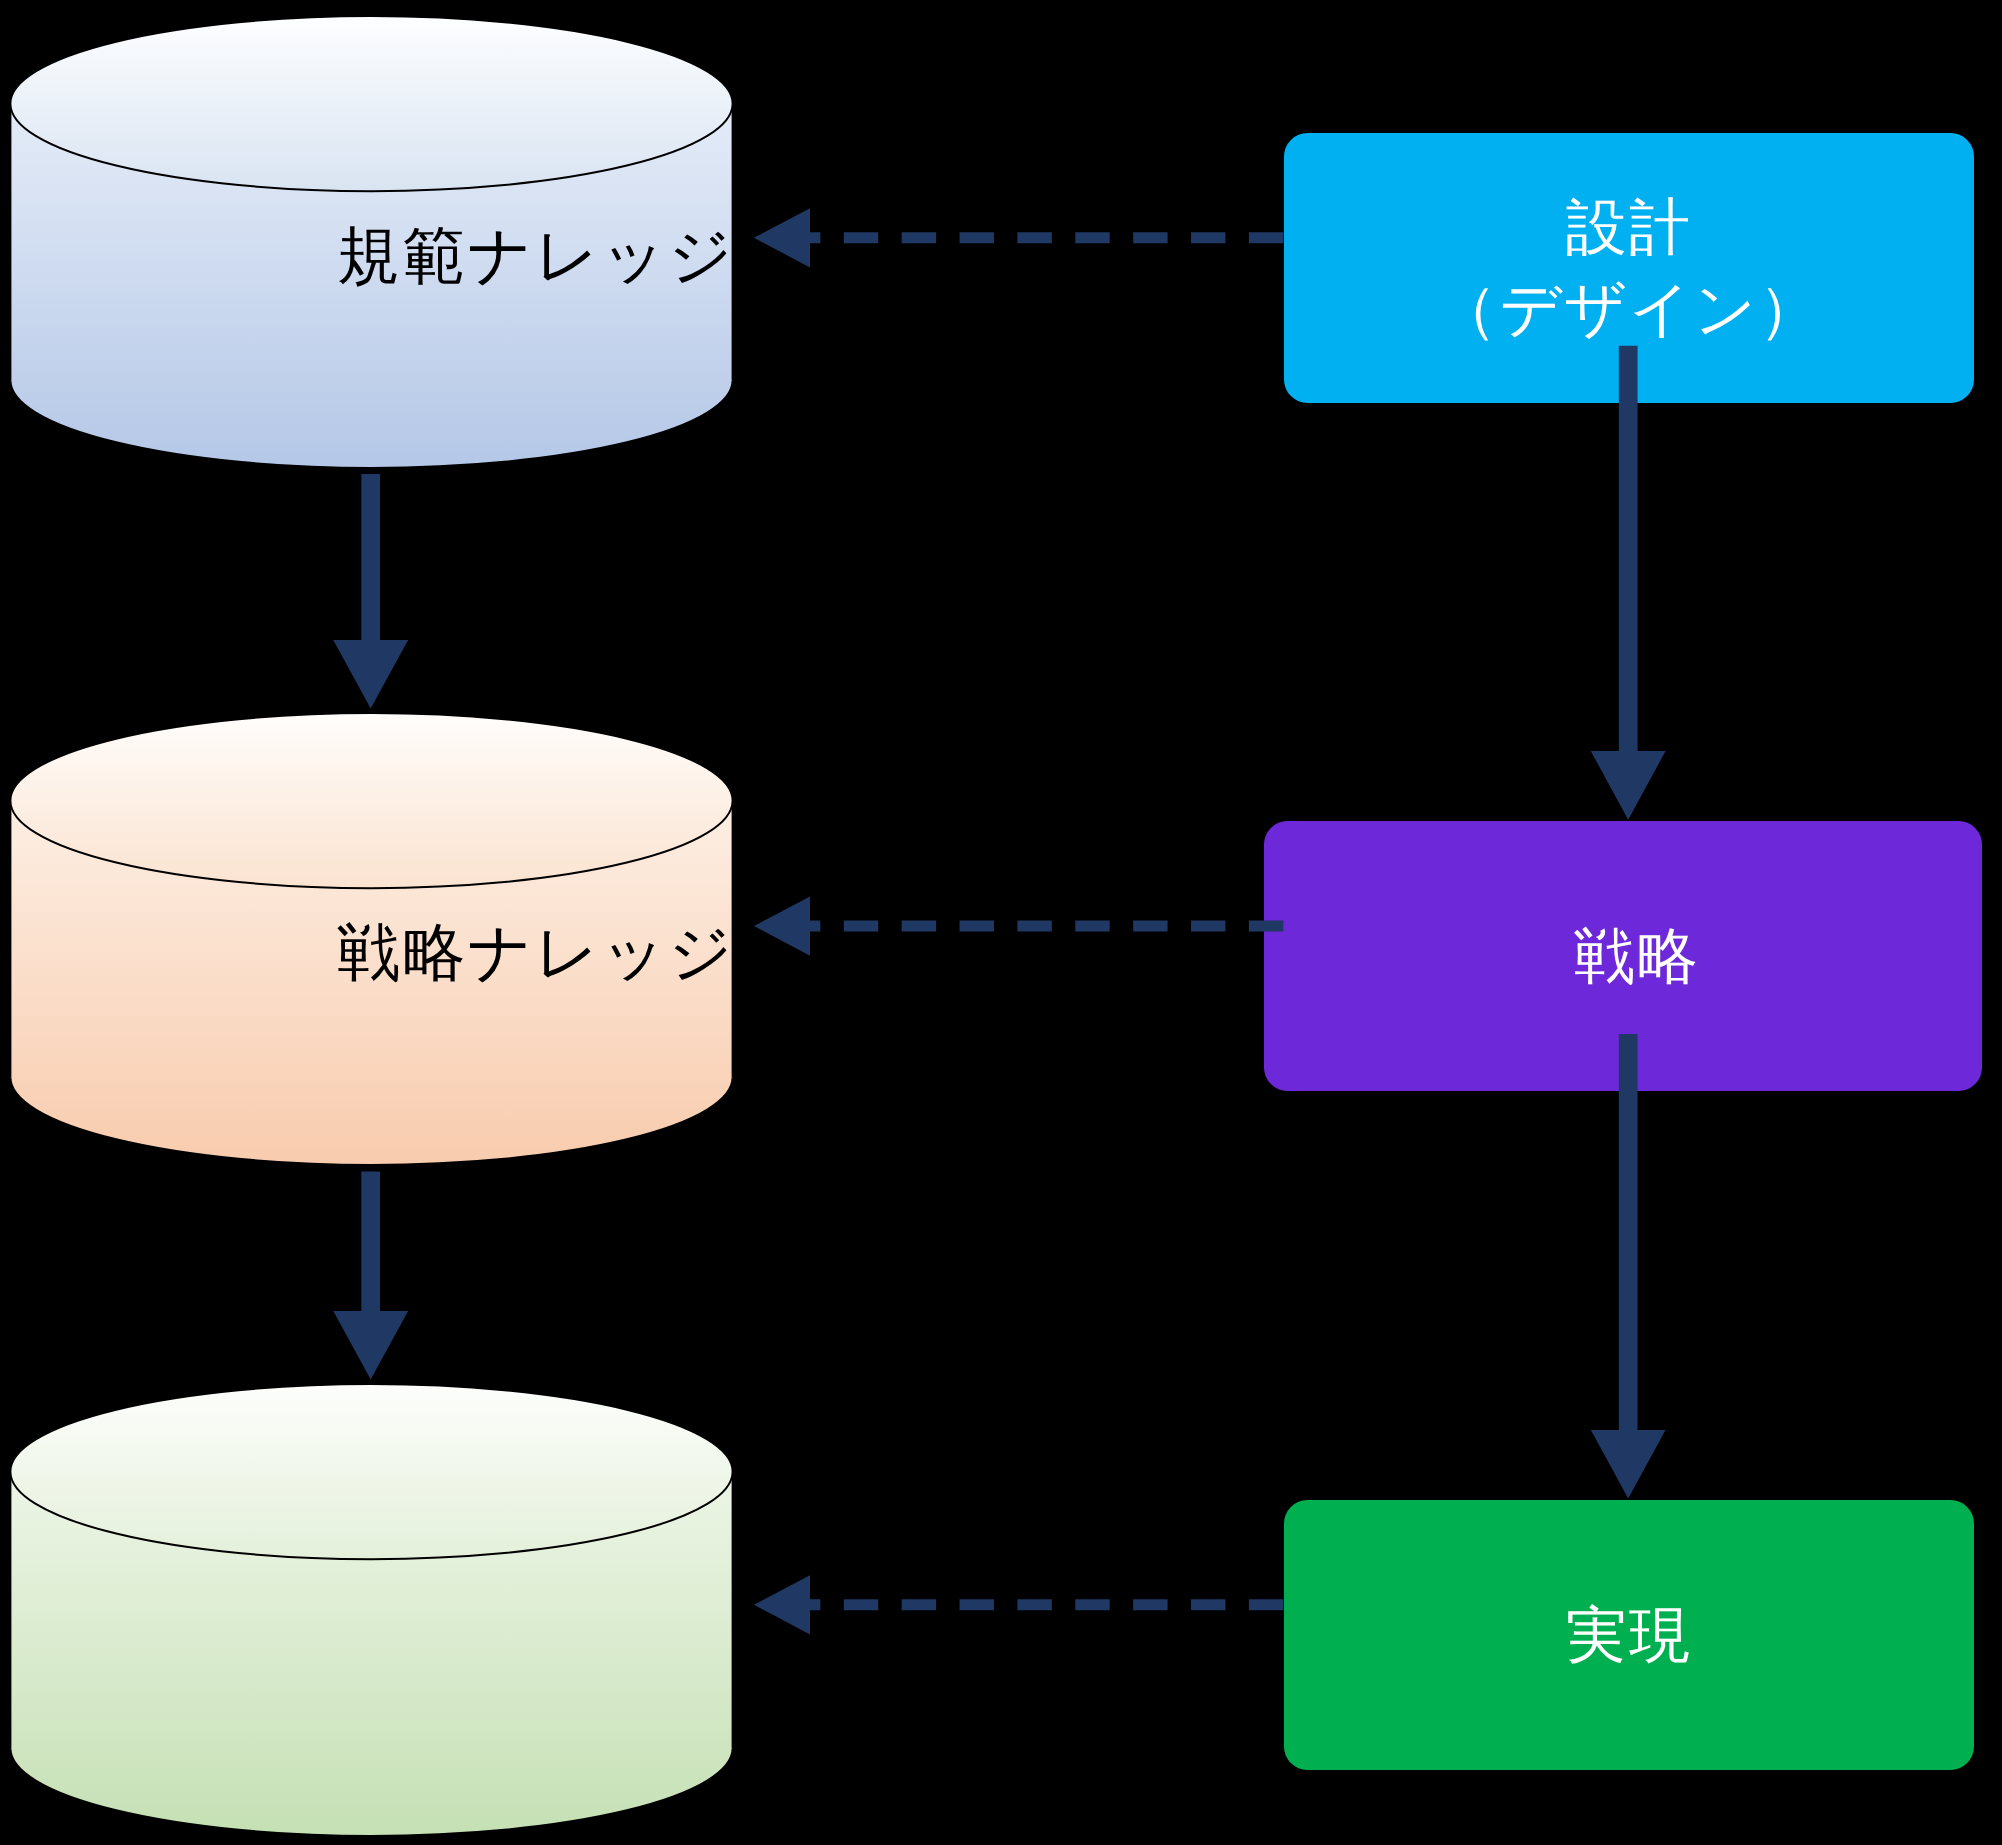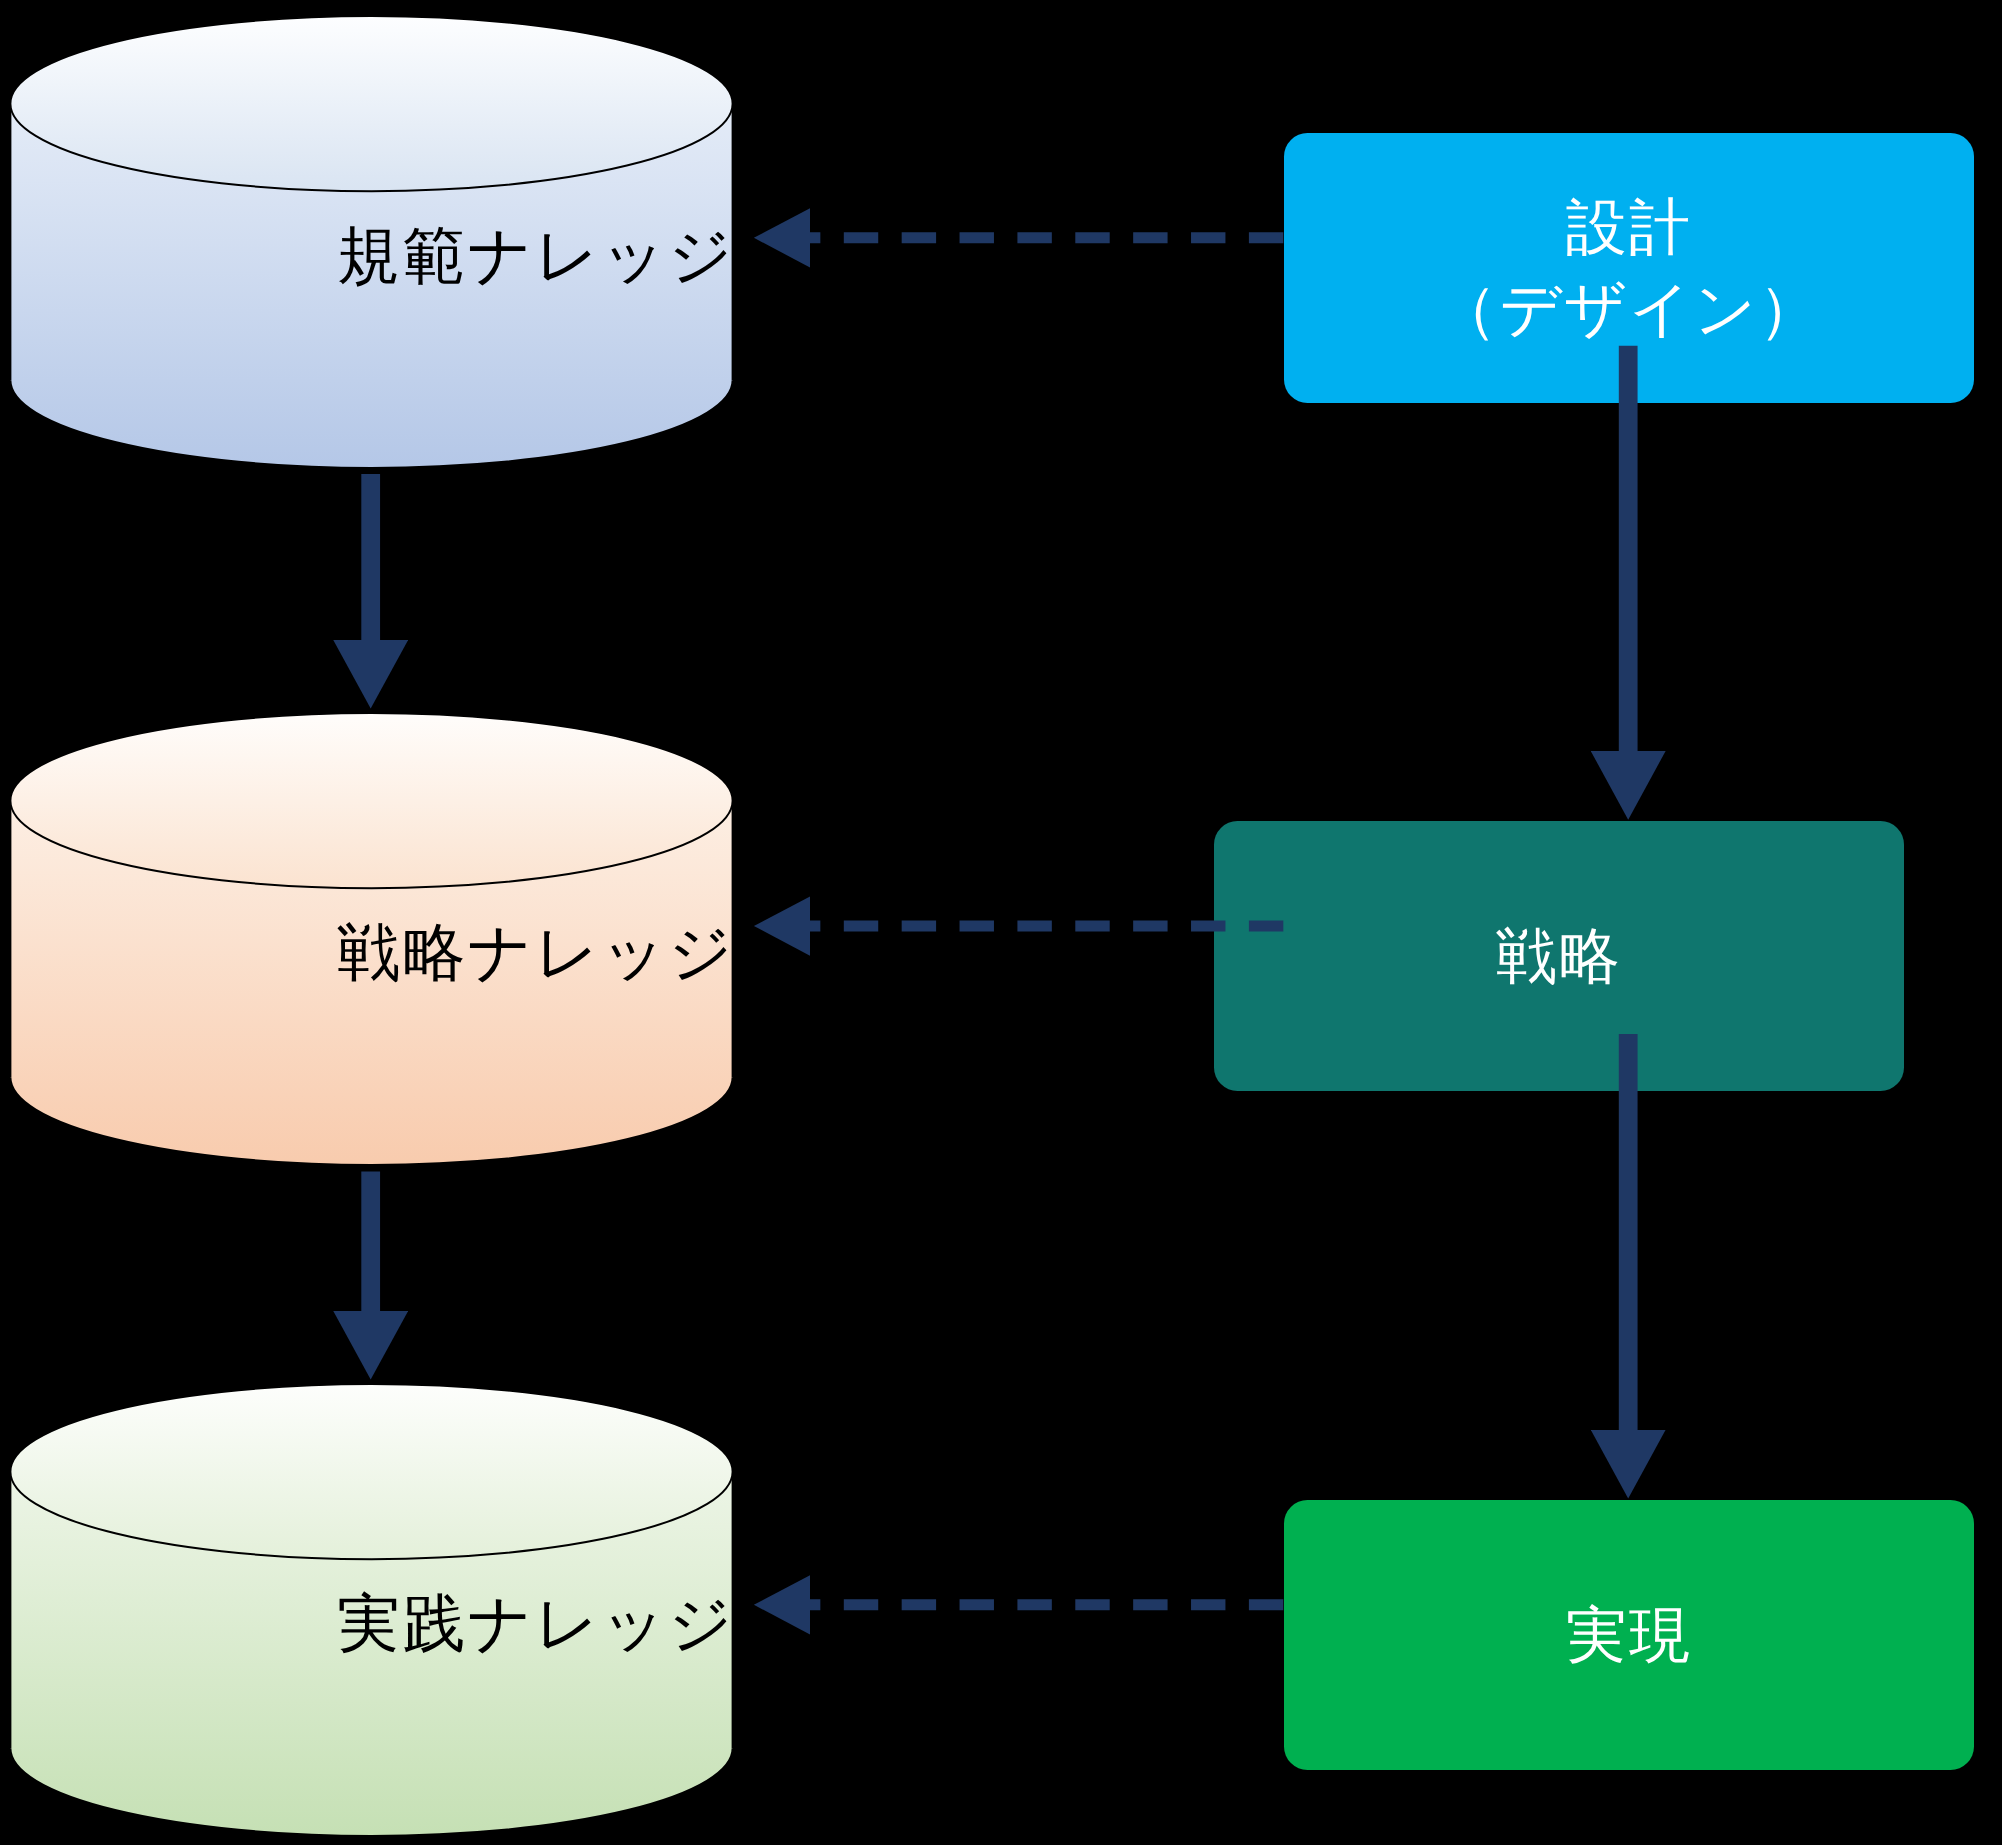--- a/index.html
+++ b/index.html
@@ -108,29 +108,28 @@
           <stop offset="0" stop-color="#FDFEFC"></stop>
           <stop offset="1" stop-color="#E4F0DA"></stop>
         </linearGradient>
       </defs>
       <ellipse cx="465" cy="470" rx="462" ry="112" fill="url(#c2-body)" stroke="#000" stroke-width="2.5"></ellipse>
       <rect x="3" y="116" width="924" height="354" fill="url(#c2-body)"></rect>
       <line x1="3" y1="116" x2="3" y2="470" stroke="#000" stroke-width="2.5"></line>
       <line x1="927" y1="116" x2="927" y2="470" stroke="#000" stroke-width="2.5"></line>
       <ellipse cx="465" cy="116" rx="462" ry="112" fill="url(#c2-top)" stroke="#000" stroke-width="2.5"></ellipse>
     </svg>
-    <span class="cyl-label">実践ナレッジ</span>
   </div>
 
   <div class="flow-box" style="left: 1284px; top: 133px; background-color: rgb(0, 176, 240);">
     <span class="box-label">設計
 （デザイン）</span>
   </div>
 
-  <div class="flow-box" style="left: 1214px; top: 821px; background-color: #0f766e;">
+  <div class="flow-box" style="left: 1264px; top: 821px; background-color: #6d28d9; padding-left: 28px;">
     <span class="box-label">戦略</span>
   </div>
 
   <div class="flow-box" style="left: 1284px; top: 1500px; background-color: rgb(0, 176, 80);">
     <span class="box-label">実現</span>
   </div>
 
   <svg class="arrows" width="2002" height="1845" viewBox="0 0 2560 2359">
     <defs>
       <marker id="arrowSolid" markerUnits="userSpaceOnUse" markerWidth="96" markerHeight="96" refX="8" refY="48" orient="auto">

